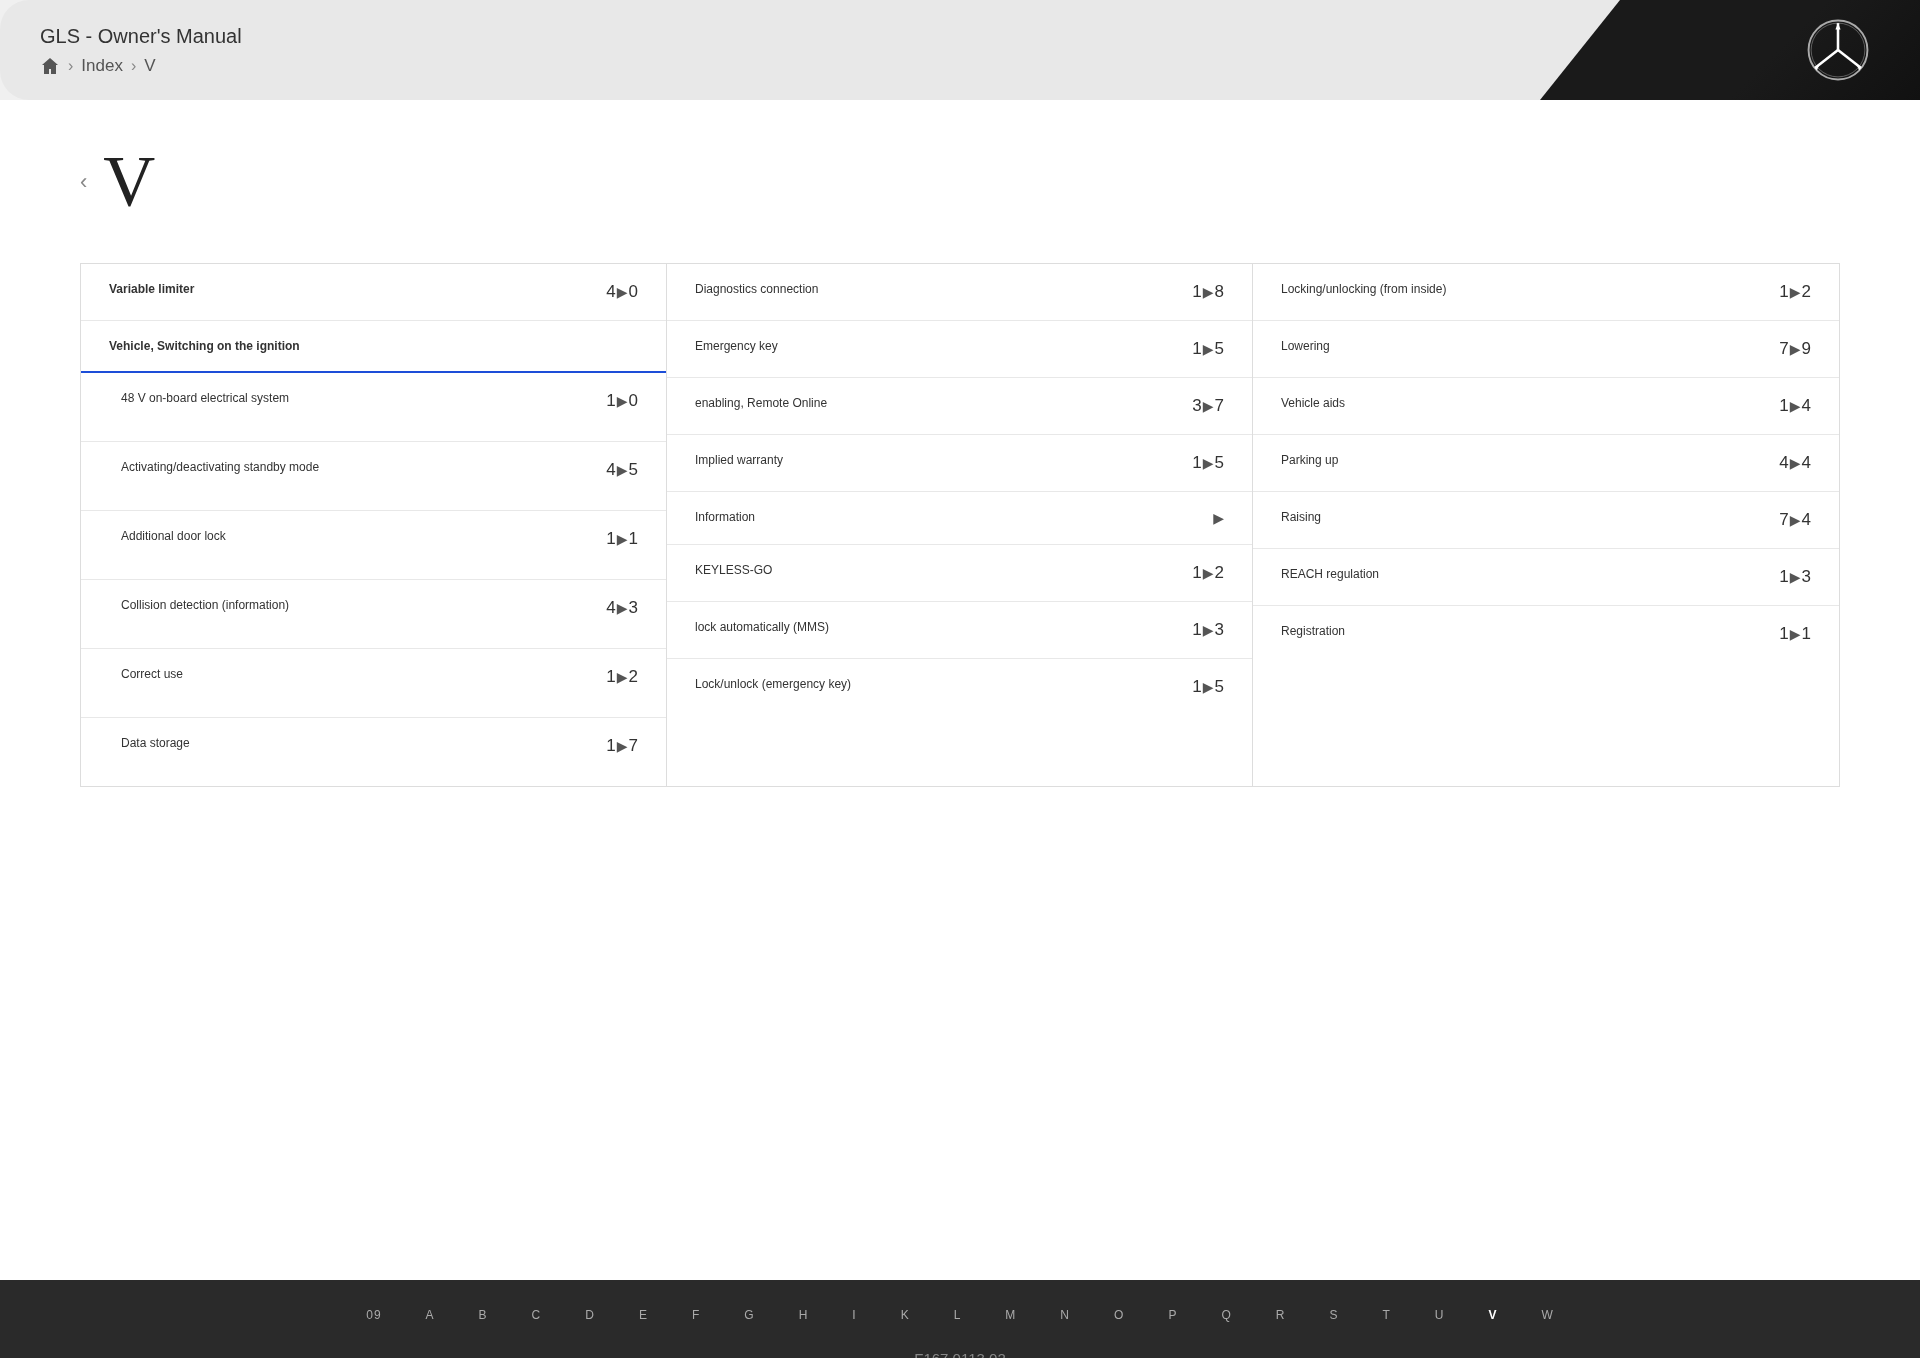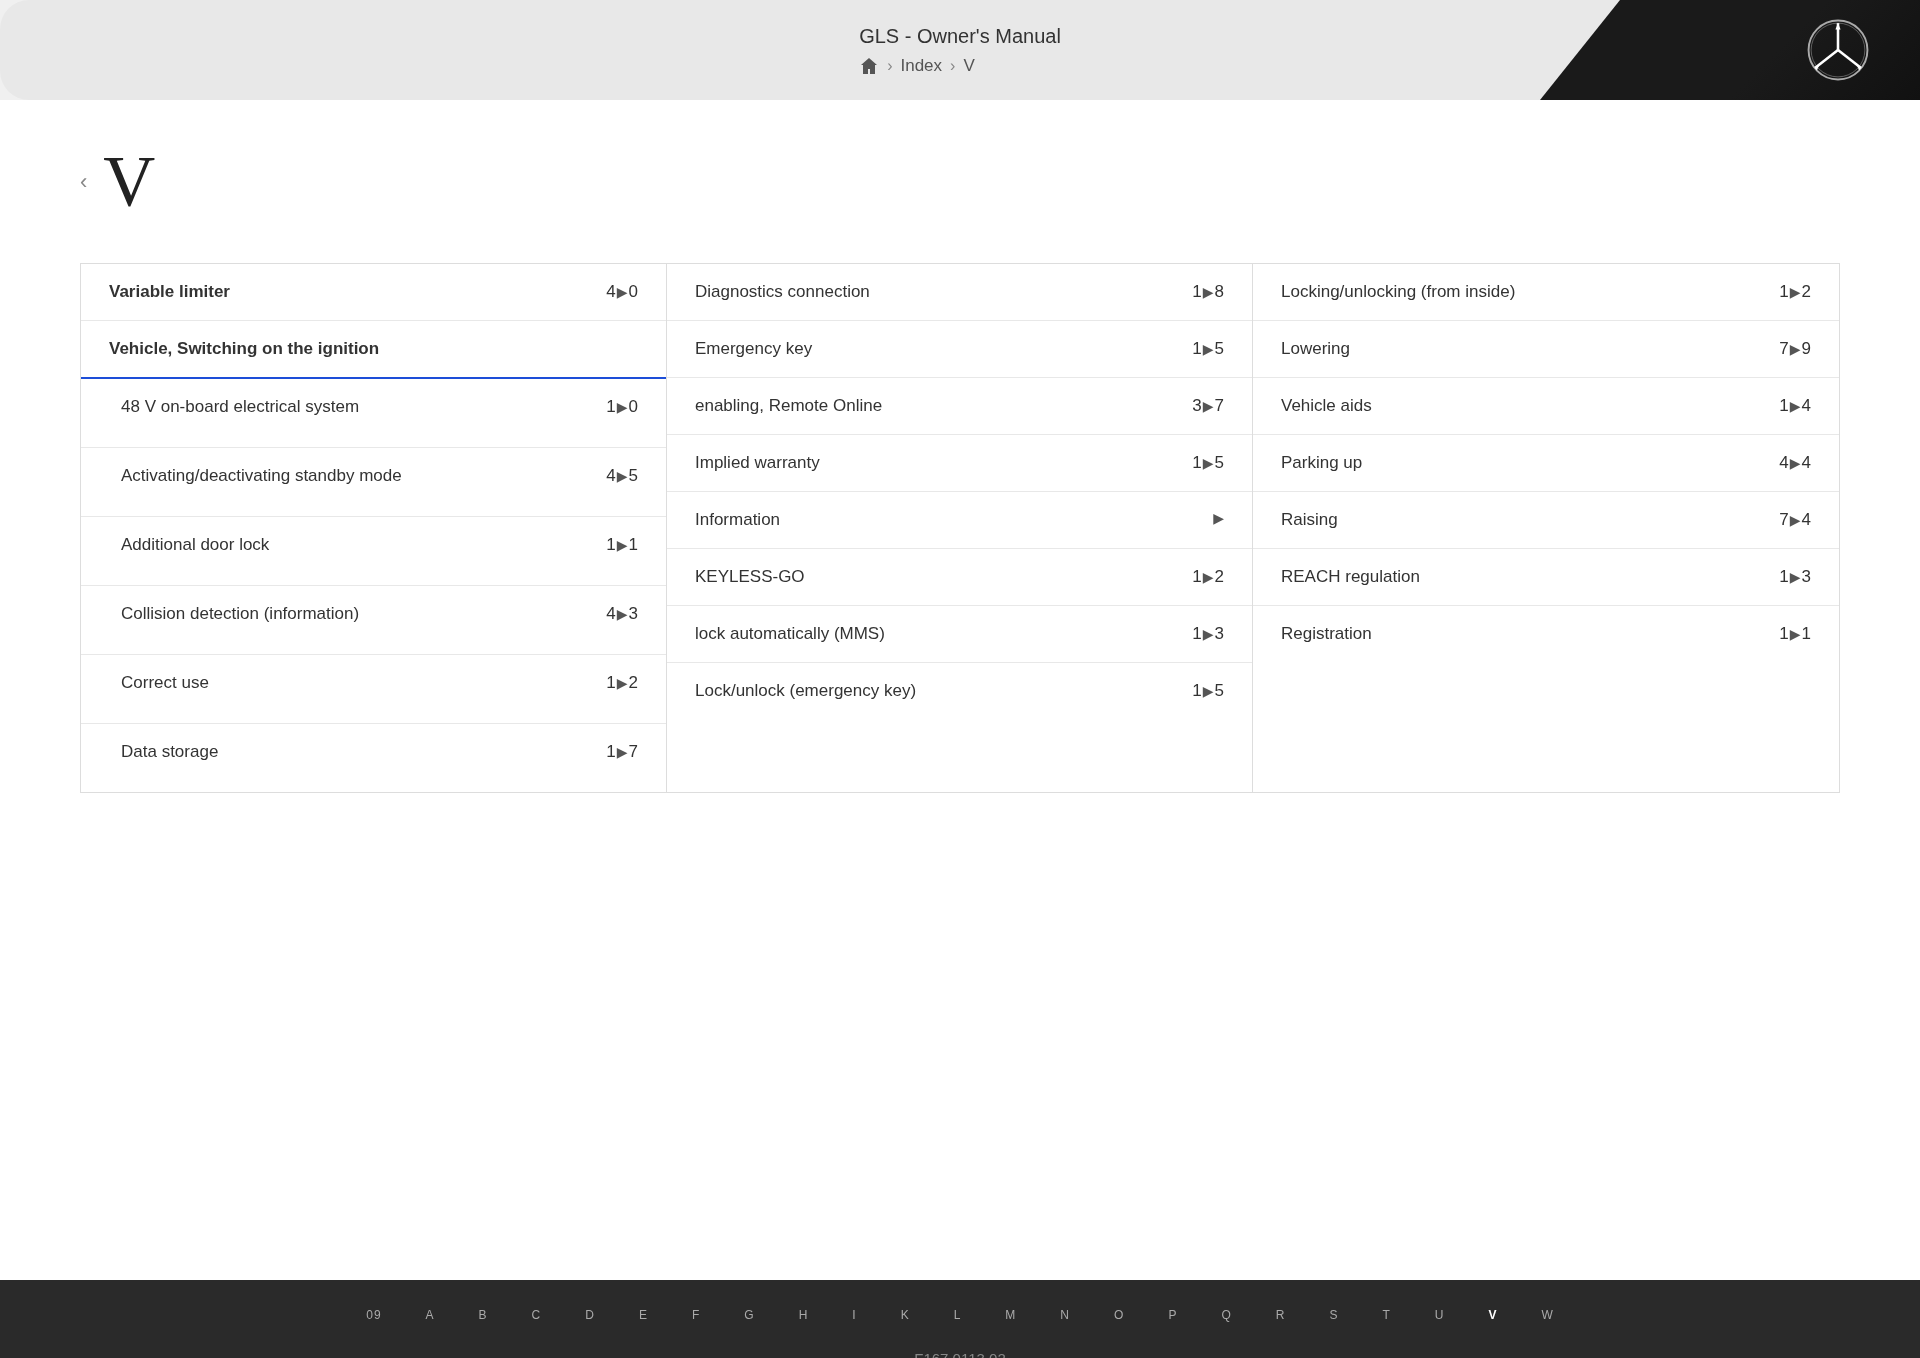--- a/index.html
+++ b/index.html
@@ -11,21 +11,21 @@
       position: relative;
       font-size: 18px;
     }
 
     
     .header {
       background: #e8e8e8;
       height: 100px;
       display: flex;
       align-items: center;
-      justify-content: center;
+      justify-content: flex-start;
       padding: 0 40px;
       position: relative;
       border-radius: 29px;
     }
     .header-left {
       display: flex;
       flex-direction: column;
       gap: 8px;
     }
     .header-title {
@@ -111,21 +111,21 @@
       gap: 10px;
       cursor: pointer;
     }
     .index-item:last-child {
       border-bottom: none;
     }
     .index-item.bold-item .item-text {
       font-weight: bold;
     }
     .item-text {
-      font-size: 17px;
+      font-size: 12px;
       color: #333;
       flex: 1;
     }
     .item-page {
       font-size: 17px;
       color: #333;
       white-space: nowrap;
       display: flex;
       align-items: center;
       gap: 1px;

